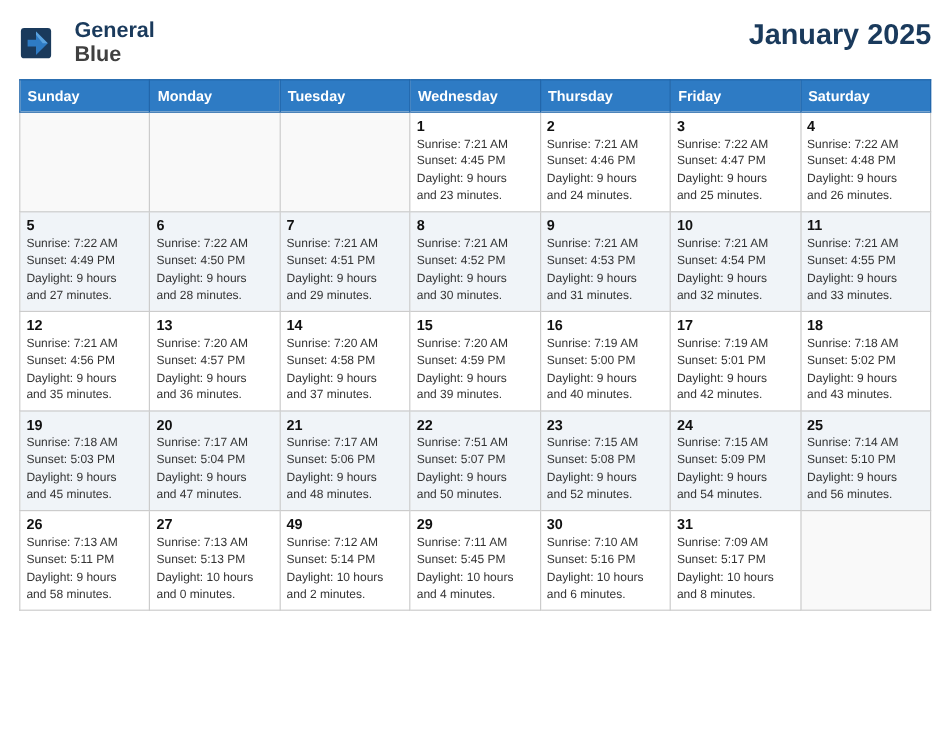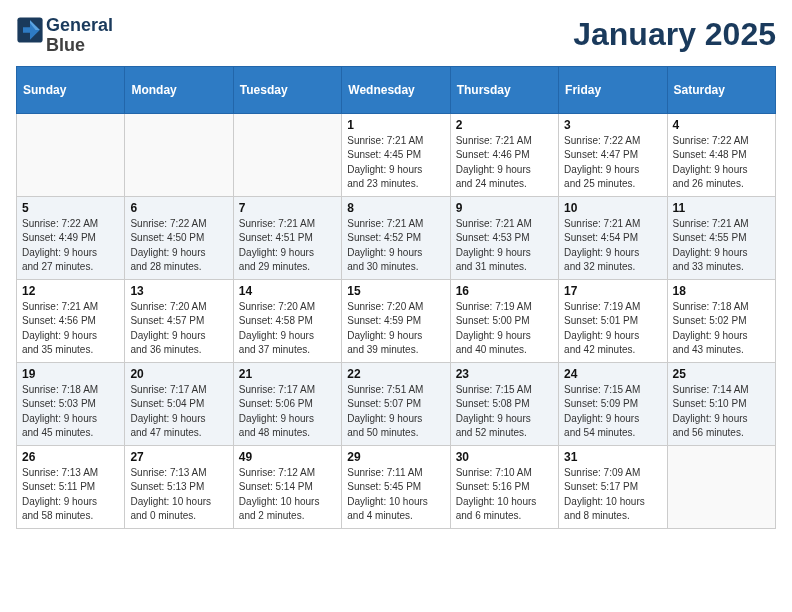--- a/index.html
+++ b/index.html
@@ -11,57 +11,58 @@
       padding: 16px;
     }
     .header {
       display: flex;
       justify-content: space-between;
       align-items: flex-start;
       margin-bottom: 10px;
     }
     .logo {
       display: flex;
-      align-items: flex-start;
+      align-items: center;
+      gap: 16px;
     }
     .logo-text {
       font-size: 18px;
       font-weight: bold;
       color: #1a3a5c;
       line-height: 1.1;
     }
     .logo-icon {
       width: 28px;
       height: 28px;
       margin-right: 2px;
     }
     .title-block {
       text-align: right;
     }
     .month-title {
-      font-size: 32px;
+      font-size: 24px;
       font-weight: bold;
       color: #1a3a5c;
     }
     .location {
       font-size: 14px;
       color: #333;
       font-weight: bold;
     }
     table {
       width: 100%;
       border-collapse: collapse;
       font-size: 10.5px;
     }
     .day-header {
       background: #2e7bc4;
       color: #fff;
       font-weight: bold;
       font-size: 12px;
-      padding: 16px 6px;
+      padding: 6px 6px;
       text-align: left;
       border: 1px solid #2266aa;
     }
     td {
       border: 1px solid #ccc;
       vertical-align: top;
       padding: 4px 5px;
       width: 14.28%;
       min-height: 80px;
       background: #fff;

